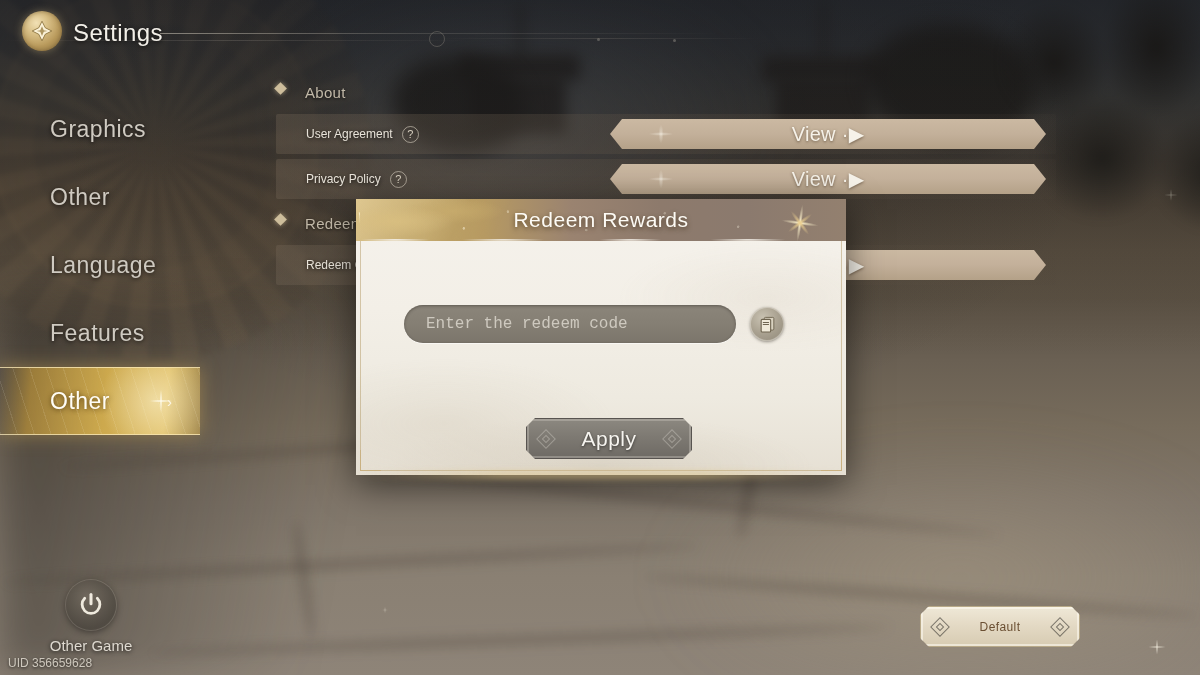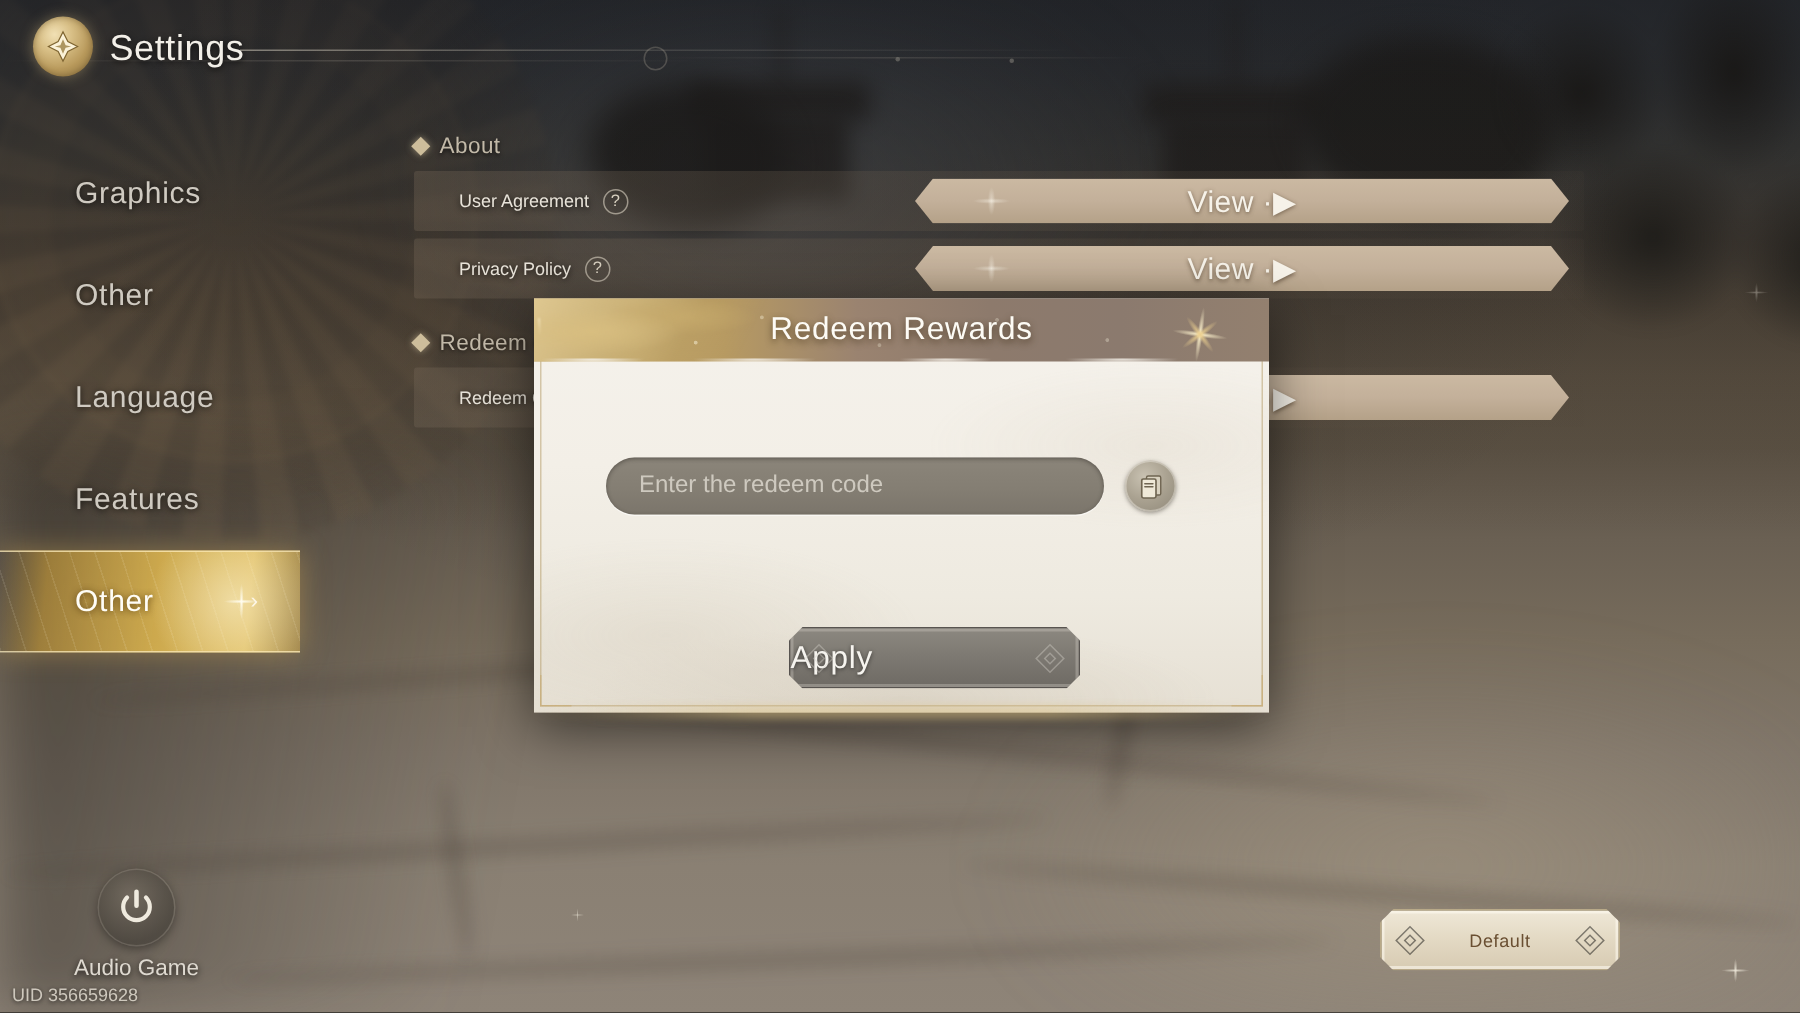--- a/index.html
+++ b/index.html
@@ -121,21 +121,21 @@
     background:linear-gradient(90deg, rgba(225,218,202,.50), rgba(225,218,202,.16) 45%, rgba(225,218,202,0));
   }
 
   
   #sidebar { position:absolute; left:0; top:95px; width:200px; z-index:6; }
   .nav-item {
     position:relative; height:68px; display:flex; align-items:center;
     padding-left:50px; cursor:pointer;
   }
   .nav-item .nav-label {
-    font-size:20px; color:#cfcac1; letter-spacing:.5px;
+    font-size:23px; color:#cfcac1; letter-spacing:.5px;
     text-shadow:0 1px 4px rgba(0,0,0,.75);
   }
   .nav-item.active {
     background:
       linear-gradient(96deg, rgba(168,128,44,.00) 0%, rgba(186,146,58,.72) 16%,
                      rgba(214,176,78,.92) 52%, rgba(231,197,102,.95) 82%, rgba(206,168,78,.6) 100%);
     border-top:1px solid rgba(252,236,190,.75);
     border-bottom:1px solid rgba(252,236,190,.75);
     box-shadow:0 0 18px rgba(214,172,86,.45);
   }
@@ -191,21 +191,21 @@
   .plq-orn { position:absolute; top:50%; transform:translateY(-50%); width:22px; height:22px; opacity:.45; }
   .plq-orn.l { left:8px; } .plq-orn.r { right:8px; }
   .plq-orn::before, .plq-orn::after {
     content:""; position:absolute; inset:4px; border:1px solid currentColor; transform:rotate(45deg);
   }
   .plq-orn::after { inset:8px; }
 
   
   #content { position:absolute; left:276px; top:84px; width:780px; z-index:5; }
   .section-head {
-    display:flex; align-items:center; gap:8px; height:26px; margin-bottom:4px;
+    display:flex; gap:20px; height:26px; margin-bottom:4px;
   }
   .section-head .diamond {
     width:9px; height:9px; background:#cdbd9b; transform:rotate(45deg);
     box-shadow:0 0 5px rgba(220,200,160,.6);
   }
   .section-head .section-label {
     font-size:15px; color:#c2b9a8; letter-spacing:.3px; text-shadow:0 1px 3px rgba(0,0,0,.7);
   }
   .settings-row {
     position:relative; height:40px; margin-bottom:5px; display:flex; align-items:center;
@@ -325,40 +325,40 @@
   }
 
   .input-row {
     position:absolute; left:48px; top:62px; width:394px; height:42px;
     display:flex; align-items:center; gap:14px;
   }
   .code-input {
     width:332px; height:38px; border-radius:19px; border:none; outline:none;
     background:linear-gradient(180deg,#8b857a 0%, #847e73 55%, #7b756b 100%);
     box-shadow:inset 0 1px 3px rgba(40,36,30,.45), 0 1px 0 rgba(255,255,255,.55);
-    padding:12px 22px; font-family:Liberation Sans, sans-serif;
+    padding:12px 22px; font-family:Liberation Mono, monospace;
     font-size:16px; color:#f2efe8;
   }
   .code-input::placeholder { color:#cec9bf; opacity:1; }
   .paste-btn {
     width:34px; height:34px; border-radius:50%; cursor:pointer;
     background:radial-gradient(circle at 38% 32%, #c9c2b2 0%, #aaa291 48%, #8e8778 100%);
     box-shadow:0 1px 3px rgba(60,54,44,.5), inset 0 0 0 1px rgba(255,253,246,.35);
     display:flex; align-items:center; justify-content:center;
   }
   .paste-btn svg { width:19px; height:19px; display:block; }
 
   #apply-btn {
-    position:absolute; left:170px; top:177px; width:194px; height:41px; cursor:pointer;
+    position:absolute; left:170px; top:177px; width:166px; height:41px; cursor:pointer;
     background:linear-gradient(180deg,#8c8880 0%, #7e7a73 44%, #6e6a64 100%);
     border:1px solid #585450;
     box-shadow:0 2px 7px rgba(0,0,0,.40), inset 0 0 0 2px rgba(205,200,192,.38);
     clip-path:polygon(9px 0, calc(100% - 9px) 0, 100% 9px, 100% calc(100% - 9px),
                       calc(100% - 9px) 100%, 9px 100%, 0 calc(100% - 9px), 0 9px);
-    display:flex; align-items:center; 
+    display:flex; align-items:center; justify-content:center;
   }
   #apply-btn .plaque-text {
     font-size:21px; color:#f6f4ef; letter-spacing:.5px; text-shadow:0 1px 3px rgba(0,0,0,.55);
   }
   #apply-btn .plq-orn { color:#d6d2ca; opacity:.40; }
 
   .modal-glow-b {
     position:absolute; left:0; bottom:-4px; width:490px; height:8px;
     background:linear-gradient(90deg, rgba(222,196,136,0), rgba(222,196,136,.55) 30%, rgba(222,196,136,.55) 70%, rgba(222,196,136,0));
     filter:blur(3px);
@@ -480,21 +480,21 @@
 
 </div>
 
 <div id="exit-block">
   <div class="power-btn">
     <svg viewBox="0 0 24 24" aria-hidden="true">
       <path d="M12 3 L12 11" stroke="#efeade" stroke-width="2.6" stroke-linecap="round" fill="none"></path>
       <path d="M6.6 6.3 A7.6 7.6 0 1 0 17.4 6.3" stroke="#efeade" stroke-width="2.4" stroke-linecap="round" fill="none"></path>
     </svg>
   </div>
-  <div class="exit-label">Audio Game</div>
+  <div class="exit-label">Other Game</div>
 </div>
 <div id="uid-text">UID 356659628</div>
 
 <div id="default-btn">
   <span class="plq-orn l"></span>
   <span class="plaque-text">Default</span>
   <span class="plq-orn r"></span>
 </div>
 
 <div id="modal-layer">

